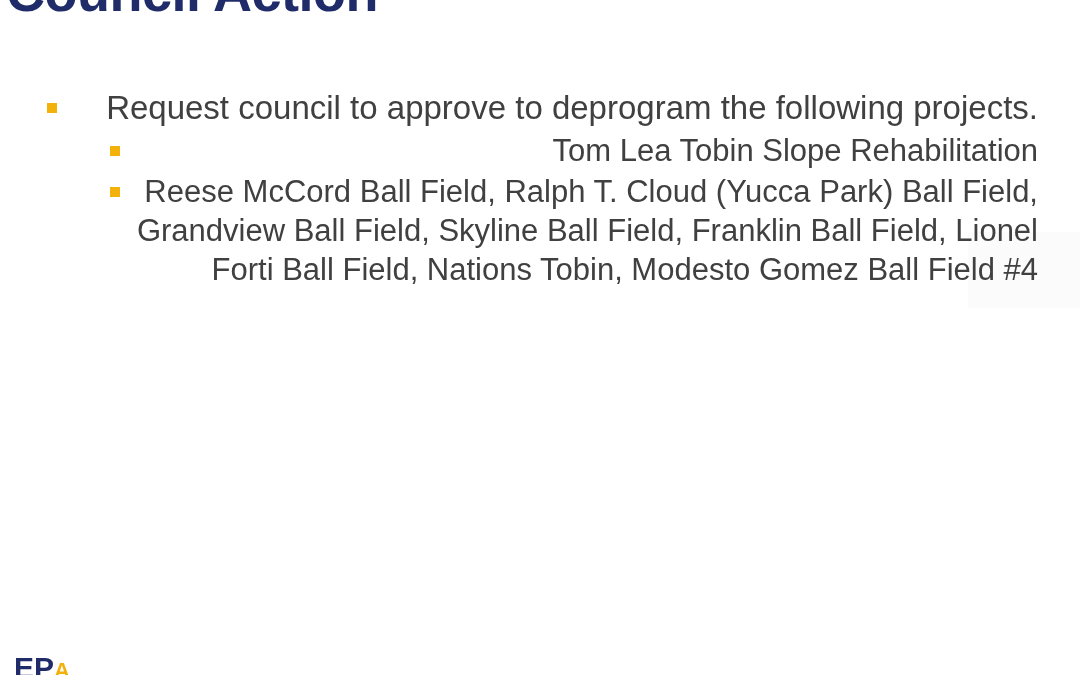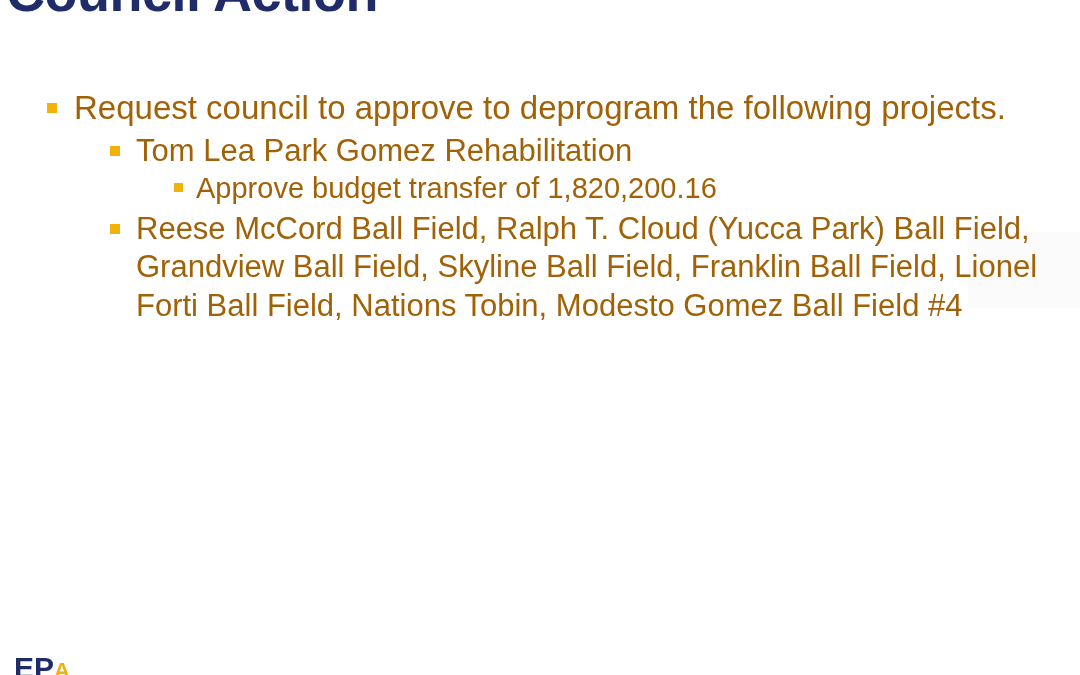--- a/index.html
+++ b/index.html
@@ -38,21 +38,22 @@
   }
 
   ul.lv1, ul.lv2, ul.lv3 {
     list-style: none;
     margin: 0;
     padding: 0;
   }
 
   li {
     position: relative;
-    color: #a16207;
+    color: #404040;
+    text-align: right;
   }
 
   
   li > .bullet {
     position: absolute;
     background: #f2b10b;
     display: block;
   }
 
   
@@ -143,28 +144,22 @@
     <li>
       <span class="bullet"></span>
       <span>Request council to approve to deprogram the following projects.</span>
 
       <ul class="lv2">
         <li>
           <span class="bullet"></span>
         </li>
         <li>
           <span class="bullet"></span>
-          <span>Tom Lea Park Gomez Rehabilitation</span>
+          <span>Tom Lea Tobin Slope Rehabilitation</span>
 
-          <ul class="lv3">
-            <li>
-              <span class="bullet"></span>
-              <span>Approve budget transfer of 1,820,200.16</span>
-            </li>
-          </ul>
         </li>
         <li>
           <span class="bullet"></span>
         </li>
         <li>
           <span class="bullet"></span>
           <span>Reese McCord Ball Field, Ralph T. Cloud (Yucca Park) Ball Field, Grandview Ball Field, Skyline Ball Field, Franklin Ball Field, Lionel Forti Ball Field, Nations Tobin, Modesto Gomez Ball Field #4</span>
         </li>
       </ul>
     </li>

